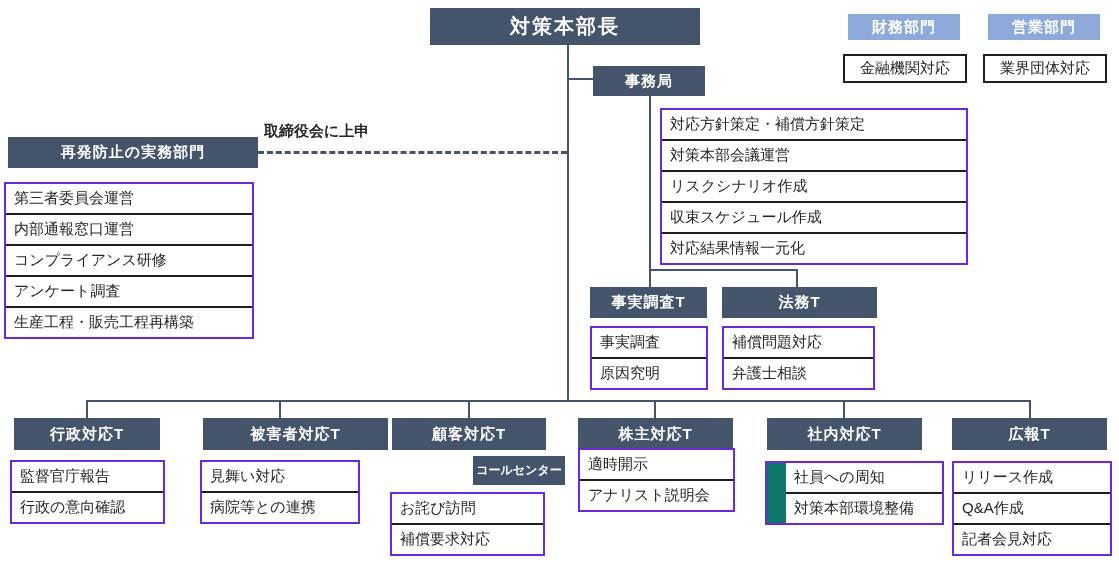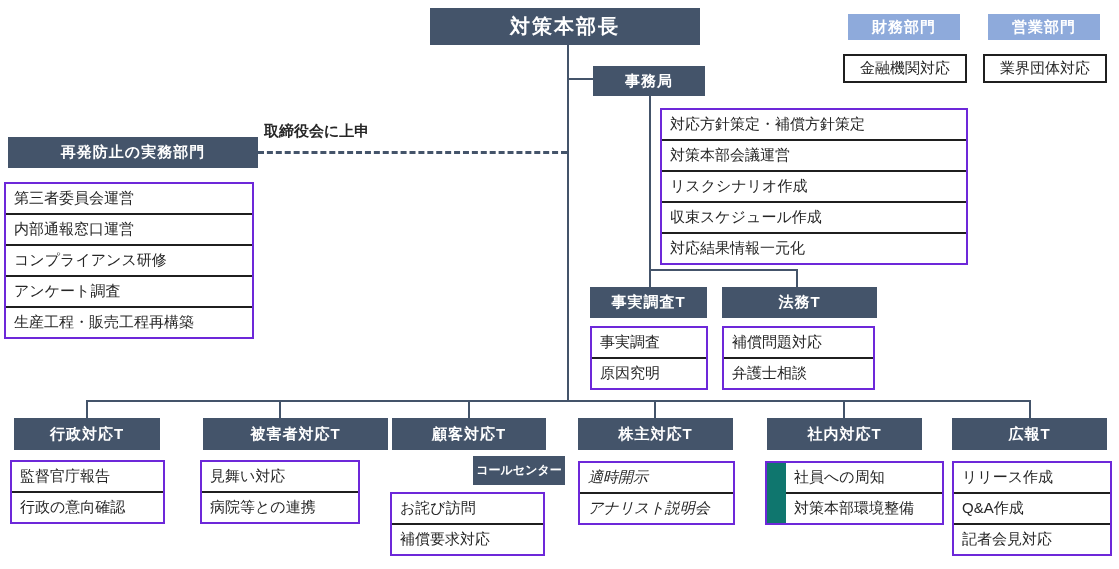--- a/index.html
+++ b/index.html
@@ -101,21 +101,21 @@
   </div>
 
   <div class="hdr" style="left:392px;top:418px;width:154px;height:32px;">顧客対応T</div>
   <div class="hdr badge" style="left:473px;top:456px;width:92px;height:29px;text-align:center;">コールセンター</div>
   <div class="list" style="left:390px;top:492px;width:151px;">
     <div class="row">お詫び訪問</div>
     <div class="row">補償要求対応</div>
   </div>
 
   <div class="hdr" style="left:578px;top:418px;width:155px;height:32px;">株主対応T</div>
-  <div class="list" style="left:578px;top:461px;width:153px;font-style:italic;">
+  <div class="list" style="left:578px;top:448px;width:153px;">
     <div class="row">適時開示</div>
     <div class="row">アナリスト説明会</div>
   </div>
 
   <div class="hdr" style="left:767px;top:418px;width:155px;height:32px;">社内対応T</div>
   <div class="list" style="left:765px;top:461px;width:156px;padding-left:19px;">
     <div class="row">社員への周知</div>
     <div class="row">対策本部環境整備</div>
   </div>
 

